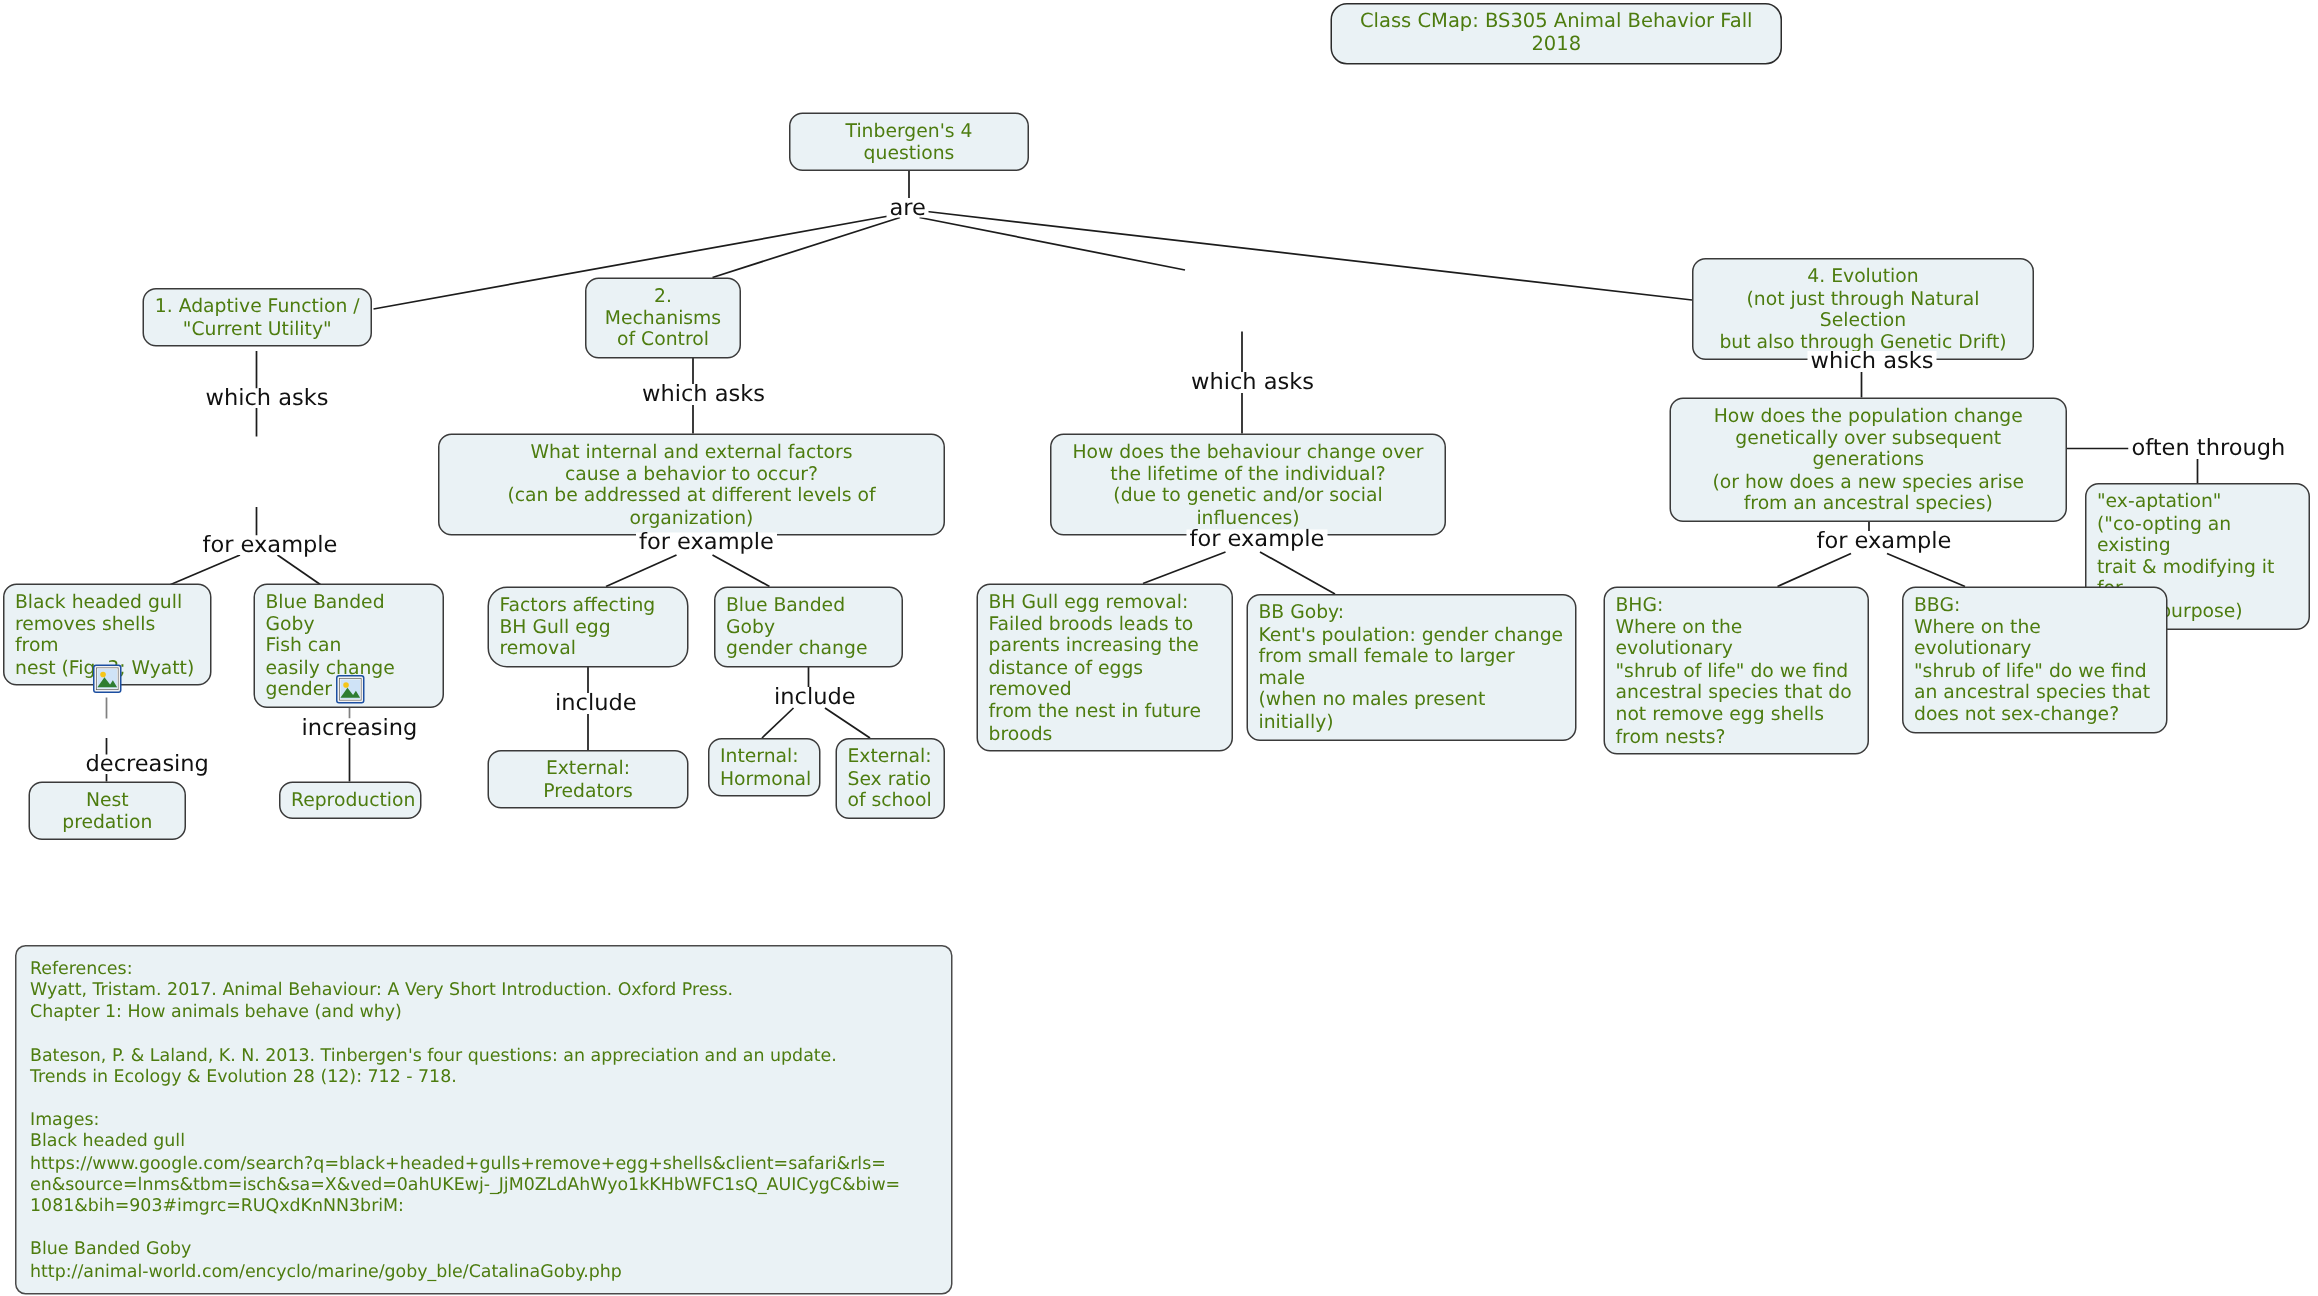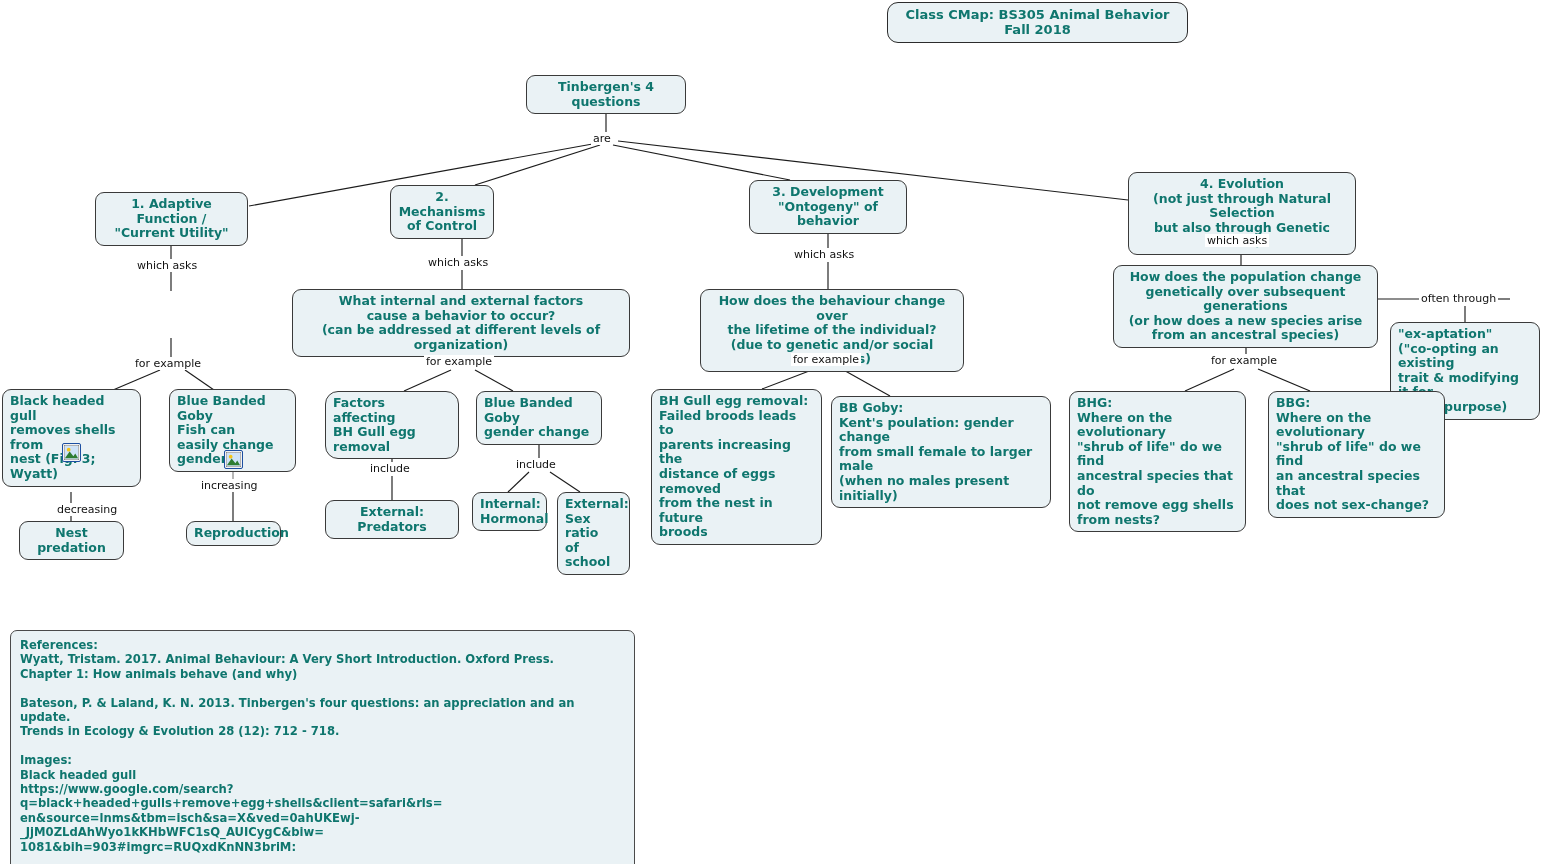--- a/index.html
+++ b/index.html
@@ -24,24 +24,23 @@
   }
   .node{
     position:absolute;
     box-sizing:border-box;
     background:#eaf2f5;
     border:1px solid #3a3a3a;
     border-radius:9px;
     padding:4px 7px;
     font-size:12.5px;
     line-height:14.6px;
-    color:#0f766e;
+    color:#4d7c0f;
     white-space:pre-line;
     z-index:3;
-    font-weight:bold;
   }
   .node.center{text-align:center;}
   .node.left{text-align:left;}
   .title-node{
     background:#eaf2f5;
     border:1px solid #2c2c2c;
     border-radius:11px;
     font-size:13px;
     padding:5px 12px;
   }
@@ -50,21 +49,21 @@
     border:1px solid #4a4a4a;
     border-radius:7px;
     font-size:11.6px;
     line-height:14.4px;
     padding:7px 9px 8px 9px;
     text-align:left;
     white-space:pre-line;
   }
   .linklabel{
     position:absolute;
-    font-size:11px;
+    font-size:15px;
     line-height:13px;
     color:#111111;
     background:#ffffff;
     padding:0 2px;
     white-space:nowrap;
     z-index:4;
   }
   .img-badge{
     position:absolute;
     width:19px;height:19px;
@@ -184,22 +183,20 @@
 
   <div class="node left" style="left:476px; top:391px; width:126px;">Blue Banded Goby
 gender change</div>
   <div class="linklabel" style="left:514px; top:458px;">include</div>
   <div class="node left" style="left:472px; top:492px; width:75px;">Internal:
 Hormonal</div>
   <div class="node left" style="left:557px; top:492px; width:73px;">External:
 Sex ratio
 of school</div>
 
-  <div class="node center" style="left:749px; top:180px; width:158px;">3.  Development
-"Ontogeny" of behavior</div>
   <div class="linklabel" style="left:792px; top:248px;">which asks</div>
   <div class="node center" style="left:700px; top:289px; width:264px;">How does the behaviour change over
 the lifetime of the individual?
 (due to genetic and/or social influences)</div>
   <div class="linklabel" style="left:791px; top:353px;">for example</div>
 
   <div class="node left" style="left:651px; top:389px; width:171px;">BH Gull egg removal:
 Failed broods leads to
 parents increasing the
 distance of eggs removed

